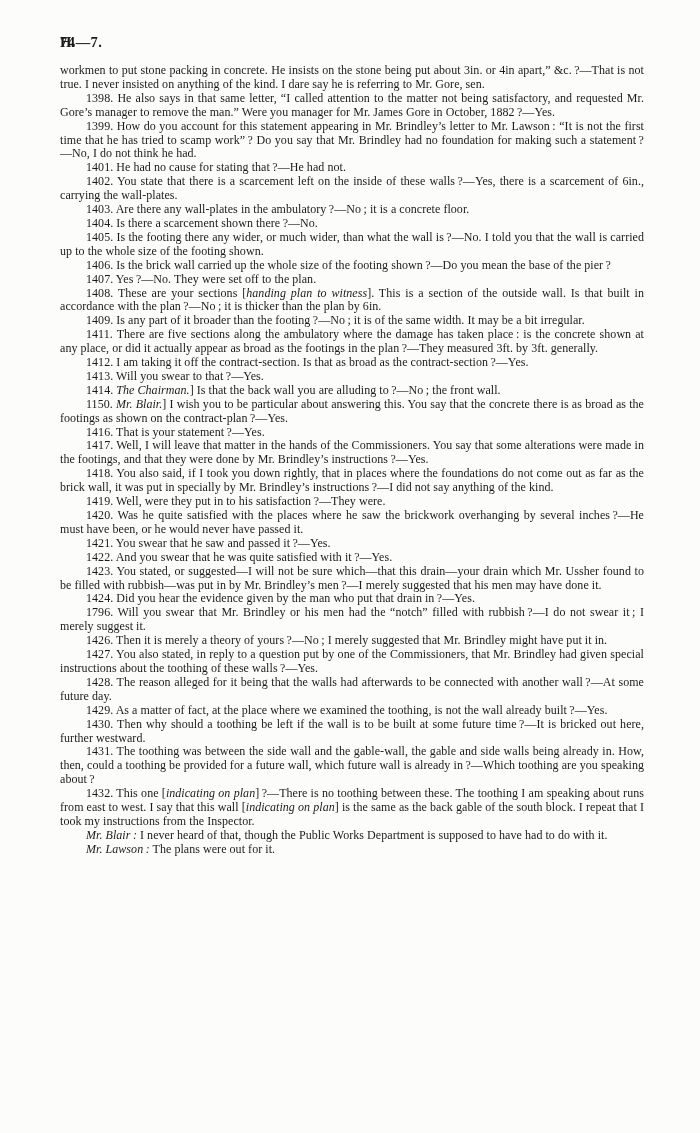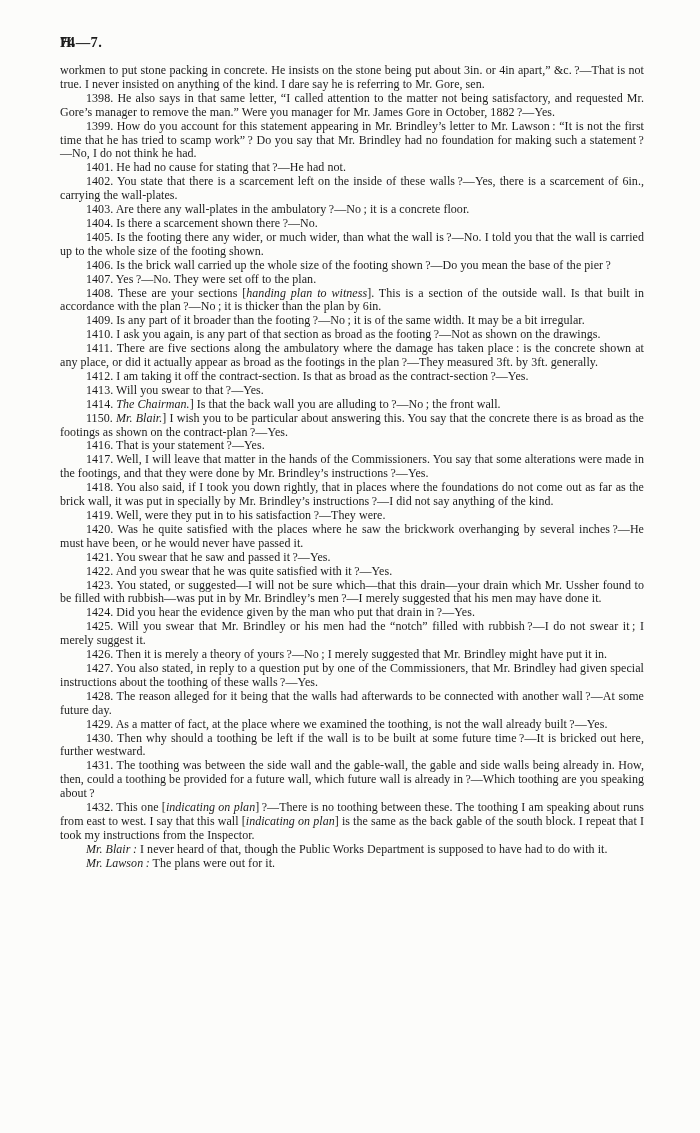--- a/index.html
+++ b/index.html
@@ -74,36 +74,35 @@
       <p><span>1399. How do you account for this statement appearing in Mr. Brindley’s letter to Mr. Lawson : “It is not the first time that he has tried to scamp work” ?  Do you say that Mr. Brindley had no foundation for making such a statement ?—No, I do not think he had.</span></p>
       <p><span>1401. He had no cause for stating that ?—He had not.</span></p>
       <p><span>1402. You state that there is a scarcement left on the inside of these walls ?—Yes, there is a scarcement of 6in., carrying the wall-plates.</span></p>
       <p><span>1403. Are there any wall-plates in the ambulatory ?—No ; it is a concrete floor.</span></p>
       <p><span>1404. Is there a scarcement shown there ?—No.</span></p>
       <p><span>1405. Is the footing there any wider, or much wider, than what the wall is ?—No.  I told you that the wall is carried up to the whole size of the footing shown.</span></p>
       <p><span>1406. Is the brick wall carried up the whole size of the footing shown ?—Do you mean the base of the pier ?</span></p>
       <p><span>1407. Yes ?—No.  They were set off to the plan.</span></p>
       <p><span>1408. These are your sections [</span><span class="italic">handing plan to witness</span><span>].  This is a section of the outside wall.  Is that built in accordance with the plan ?—No ; it is thicker than the plan by 6in.</span></p>
       <p><span>1409. Is any part of it broader than the footing ?—No ; it is of the same width.  It may be a bit irregular.</span></p>
-      <p><span>1410. I ask you again, is any part of that section as broad as the footing ?—Not as shown on the drawings.</span></p>
       <p><span>1411. There are five sections along the ambulatory where the damage has taken place : is the concrete shown at any place, or did it actually appear as broad as the footings in the plan ?—They measured 3ft. by 3ft. generally.</span></p>
       <p><span>1412. I am taking it off the contract-section.  Is that as broad as the contract-section ?—Yes.</span></p>
       <p><span>1413. Will you swear to that ?—Yes.</span></p>
       <p><span>1414. </span><span class="italic">The Chairman.</span><span>]  Is that the back wall you are alluding to ?—No ; the front wall.</span></p>
       <p><span>1150. </span><span class="italic">Mr. Blair.</span><span>]  I wish you to be particular about answering this.  You say that the concrete there is as broad as the footings as shown on the contract-plan ?—Yes.</span></p>
       <p><span>1416. That is your statement ?—Yes.</span></p>
       <p><span>1417. Well, I will leave that matter in the hands of the Commissioners.  You say that some alterations were made in the footings, and that they were done by Mr. Brindley’s instructions ?—Yes.</span></p>
       <p><span>1418. You also said, if I took you down rightly, that in places where the foundations do not come out as far as the brick wall, it was put in specially by Mr. Brindley’s instructions ?—I did not say anything of the kind.</span></p>
       <p><span>1419. Well, were they put in to his satisfaction ?—They were.</span></p>
       <p><span>1420. Was he quite satisfied with the places where he saw the brickwork overhanging by several inches ?—He must have been, or he would never have passed it.</span></p>
       <p><span>1421. You swear that he saw and passed it ?—Yes.</span></p>
       <p><span>1422. And you swear that he was quite satisfied with it ?—Yes.</span></p>
       <p><span>1423. You stated, or suggested—I will not be sure which—that this drain—your drain which Mr. Ussher found to be filled with rubbish—was put in by Mr. Brindley’s men ?—I merely suggested that his men may have done it.</span></p>
       <p><span>1424. Did you hear the evidence given by the man who put that drain in ?—Yes.</span></p>
-      <p><span>1425. Will you swear that Mr. Brindley or his men had the “notch” filled with rubbish ?—I do not swear it ; I merely suggest it.</span></p>
+      <p><span>1796. Will you swear that Mr. Brindley or his men had the “notch” filled with rubbish ?—I do not swear it ; I merely suggest it.</span></p>
       <p><span>1426. Then it is merely a theory of yours ?—No ; I merely suggested that Mr. Brindley might have put it in.</span></p>
       <p><span>1427. You also stated, in reply to a question put by one of the Commissioners, that Mr. Brindley had given special instructions about the toothing of these walls ?—Yes.</span></p>
       <p><span>1428. The reason alleged for it being that the walls had afterwards to be connected with another wall ?—At some future day.</span></p>
       <p><span>1429. As a matter of fact, at the place where we examined the toothing, is not the wall already built ?—Yes.</span></p>
       <p><span>1430. Then why should a toothing be left if the wall is to be built at some future time ?—It is bricked out here, further westward.</span></p>
       <p><span>1431. The toothing was between the side wall and the gable-wall, the gable and side walls being already in.  How, then, could a toothing be provided for a future wall, which future wall is already in ?—Which toothing are you speaking about ?</span></p>
       <p><span>1432. This one [</span><span class="italic">indicating on plan</span><span>] ?—There is no toothing between these.  The toothing I am speaking about runs from east to west.  I say that this wall [</span><span class="italic">indicating on plan</span><span>] is the same as the back gable of the south block.  I repeat that I took my instructions from the Inspector.</span></p>
       <p><span class="italic">Mr. Blair :</span><span>  I never heard of that, though the Public Works Department is supposed to have had to do with it.</span></p>
       <p><span class="italic">Mr. Lawson :</span><span>  The plans were out for it.</span></p>
     </div>

